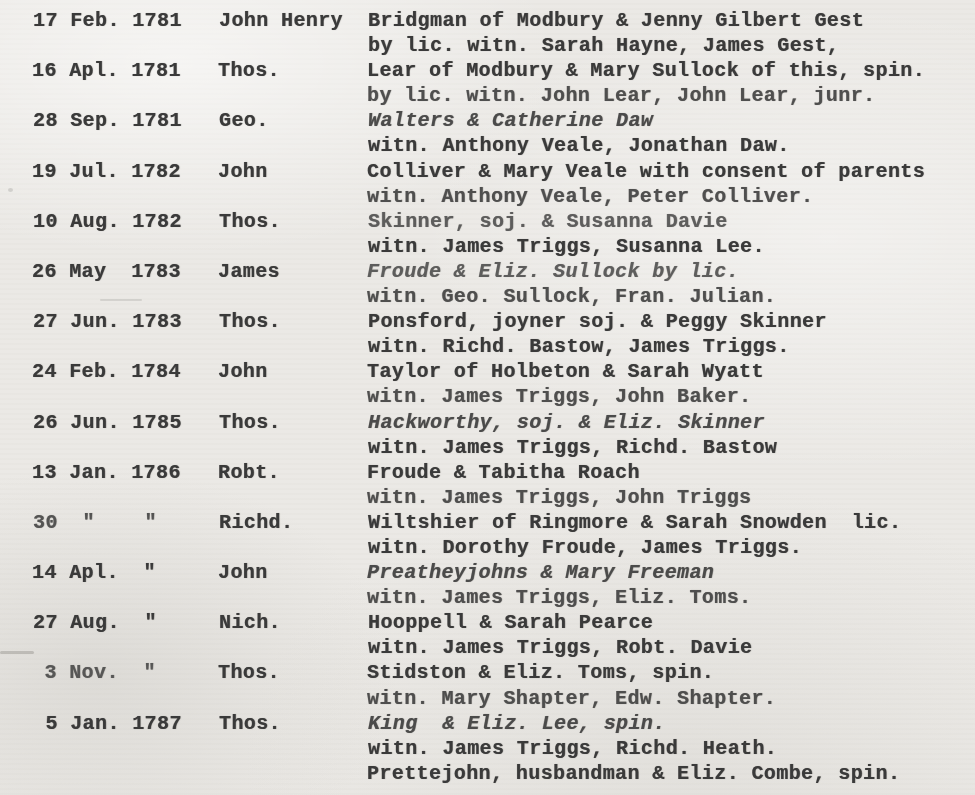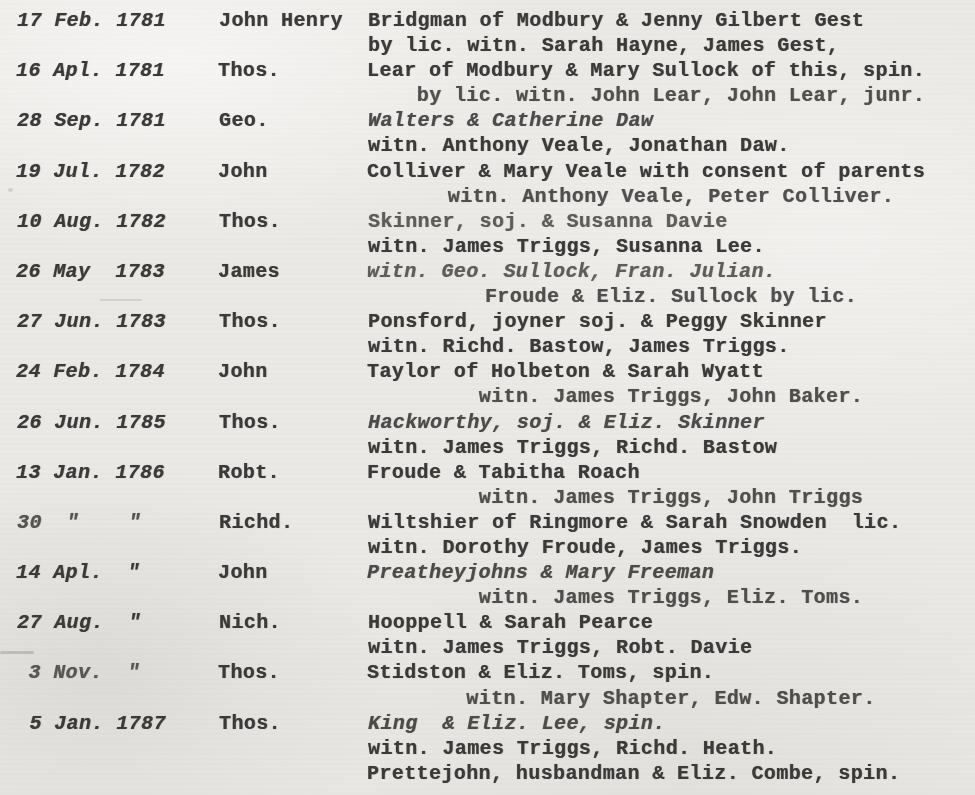--- a/index.html
+++ b/index.html
@@ -37,43 +37,42 @@
     text-shadow:
       0.5px 0.4px 0.7px rgba(55,53,50,0.55),
       -0.3px 0 0.5px rgba(55,53,50,0.30);
     filter: blur(0.22px);
   }
   .entry {
     position: relative;
   }
   .col-date {
     position: absolute;
-    left: 16px;
+    left: 32px;
     top: 0;
     line-height: 25.1px;
     white-space: pre;
-    font-style: italic;
   }
   .col-groom {
     position: absolute;
     left: 218px;
     top: 0;
     line-height: 25.1px;
     white-space: pre;
   }
   .col-details {
     margin-left: 367px;
   }
   .detail-line {
     height: 25.1px;
     line-height: 25.1px;
     white-space: pre;
   }
   
-  .entry:nth-child(2n) .detail-line:nth-child(2) { opacity: 0.88; text-align: center; }
+  .entry:nth-child(2n) .detail-line:nth-child(2) { opacity: 0.88; }
   .entry:nth-child(3n) .detail-line:first-child { opacity: 0.90; font-style: italic; }
   .entry:nth-child(5) .detail-line:first-child,
   .entry:nth-child(6) .detail-line:first-child { opacity: 0.80; }
   .entry:nth-child(11) .col-date { opacity: 0.85; }
   .entry:nth-child(14) .col-date { opacity: 0.82; }
   .entry:nth-child(2n+1) { transform: translateX(1px); }
   
   .artifact {
     position: absolute;
     background: rgba(125,123,118,0.35);
@@ -134,22 +133,22 @@
       <div class="col-details">
           <div class="detail-line">Skinner, soj. &amp; Susanna Davie</div>
           <div class="detail-line">witn. James Triggs, Susanna Lee.</div>
         </div>
     </div>
 
     <div class="entry">
       <span class="col-date">26 May  1783</span>
       <span class="col-groom">James</span>
       <div class="col-details">
+          <div class="detail-line">Froude &amp; Eliz. Sullock by lic.</div>
           <div class="detail-line">witn. Geo. Sullock, Fran. Julian.</div>
-          <div class="detail-line">Froude &amp; Eliz. Sullock by lic.</div>
         </div>
     </div>
 
     <div class="entry">
       <span class="col-date">27 Jun. 1783</span>
       <span class="col-groom">Thos.</span>
       <div class="col-details">
           <div class="detail-line">Ponsford, joyner soj. &amp; Peggy Skinner</div>
           <div class="detail-line">witn. Richd. Bastow, James Triggs.</div>
         </div>

